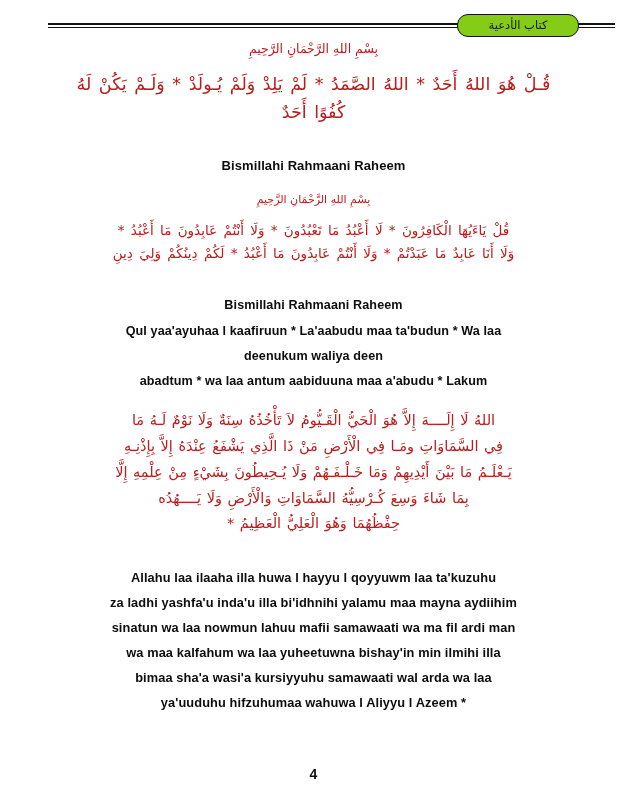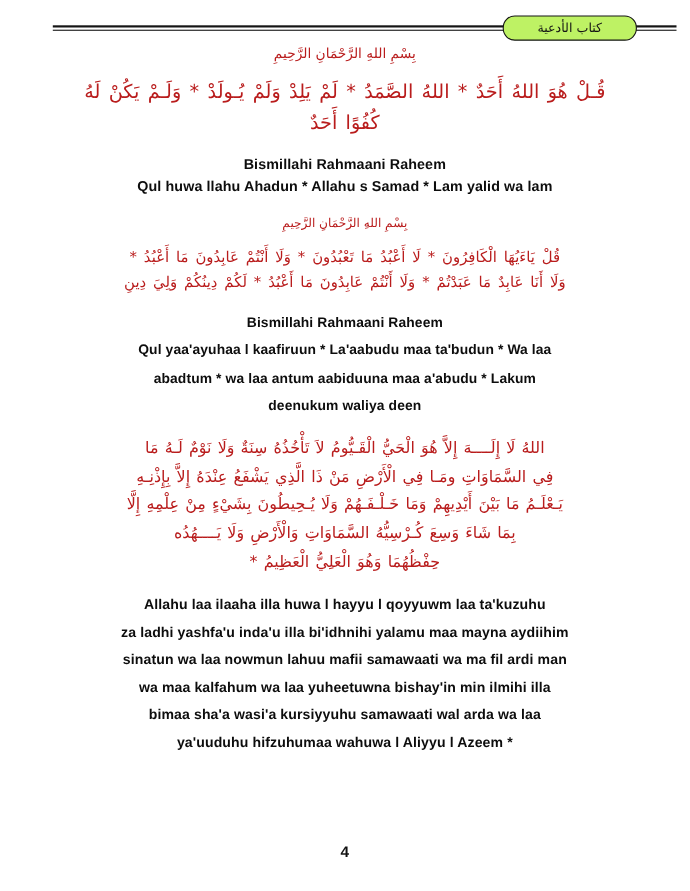--- a/index.html
+++ b/index.html
@@ -46,21 +46,21 @@
   .header-badge {
     position: absolute;
     right: 48px;
     top: 0;
     min-width: 96px;
     height: 21px;
     line-height: 20px;
     padding: 0 12px;
     border: 1.6px solid #141414;
     border-radius: 11px;
-    background: #bef264;
+    background: #84cc16;
     text-align: center;
     font-size: 11.5px;
     letter-spacing: 1px;
     color: #141414;
     direction: rtl;
     font-family: "DejaVu Sans", sans-serif;
     white-space: nowrap;
   }
 
   
@@ -108,20 +108,21 @@
     margin: 0;
     word-spacing: 1px;
   }
 
   .translit {
     text-align: center;
     font-family: "Liberation Sans", sans-serif;
     font-weight: bold;
     color: #0d0d0d;
     letter-spacing: 0.1px;
+    margin-top: 16px;
   }
   .translit-line {
     margin: 0;
   }
   .translit-tight {
     font-size: 13px;
     line-height: 1.52;
   }
   .translit-loose {
     font-size: 12.6px;
@@ -167,37 +168,36 @@
   <div class="content">
 
     <div class="sec">
       <p class="arabic basmala-sm">بِسْمِ اللهِ الرَّحْمَانِ الرَّحِيمِ</p>
       <div class="gap-d"></div>
       <p class="arabic ayah-lg">قُـلْ هُوَ اللهُ أَحَدٌ * اللهُ الصَّمَدُ * لَمْ يَلِدْ وَلَمْ يُـولَدْ * وَلَـمْ يَكُنْ لَهُ</p>
       <p class="arabic ayah-lg">كُفُوًا أَحَدٌ</p>
       <div class="gap-b"></div>
       <div class="translit translit-tight">
         <p class="translit-line">Bismillahi Rahmaani Raheem</p>
-        <p class="translit-line">Qul huwa llahu Ahadun * Allahu s Samad * Lam yalid wa lam</p>
       </div>
     </div>
 
     <div class="gap-e"></div>
 
     <div class="sec">
       <p class="arabic basmala-xs">بِسْمِ اللهِ الرَّحْمَانِ الرَّحِيمِ</p>
       <div class="gap-d"></div>
       <p class="arabic ayah-md">قُلْ يَاءَيُهَا الْكَافِرُونَ * لَا أَعْبُدُ مَا تَعْبُدُونَ * وَلَا أَنْتُمْ عَابِدُونَ مَا أَعْبُدُ *</p>
       <p class="arabic ayah-md">وَلَا أَنَا عَابِدٌ مَا عَبَدْتُمْ * وَلَا أَنْتُمْ عَابِدُونَ مَا أَعْبُدُ * لَكُمْ دِينُكُمْ وَلِيَ دِينِ</p>
       <div class="gap-c"></div>
       <div class="translit translit-loose">
         <p class="translit-line">Bismillahi Rahmaani Raheem</p>
         <p class="translit-line">Qul yaa'ayuhaa l kaafiruun * La'aabudu maa ta'budun * Wa laa</p>
+        <p class="translit-line">deenukum waliya deen</p>
         <p class="translit-line">abadtum * wa laa antum aabiduuna maa a'abudu * Lakum</p>
-        <p class="translit-line">deenukum waliya deen</p>
       </div>
     </div>
 
     <div class="gap-f"></div>
 
     <div class="sec">
       <p class="arabic ayah-kursi">اللهُ لَا إِلَــــهَ إِلاَّ هُوَ الْحَيُّ الْقَـيُّومُ لاَ تَأْخُذُهُ سِنَةٌ وَلَا نَوْمٌ لَـهُ مَا</p>
       <p class="arabic ayah-kursi">فِي السَّمَاوَاتِ ومَـا فِي الْأَرْضِ مَنْ ذَا الَّذِي يَشْفَعُ عِنْدَهُ إِلاَّ بِإِذْنِـهِ</p>
       <p class="arabic ayah-kursi">يَـعْلَـمُ مَا بَيْنَ أَيْدِيهِمْ وَمَا خَـلْـفَـهُمْ وَلَا يُـحِيطُونَ بِشَيْءٍ مِنْ عِلْمِهِ إِلَّا</p>
       <p class="arabic ayah-kursi">بِمَا شَاءَ وَسِعَ كُـرْسِيُّهُ السَّمَاوَاتِ وَالْأَرْضِ وَلَا يَــــهُدُه</p>

